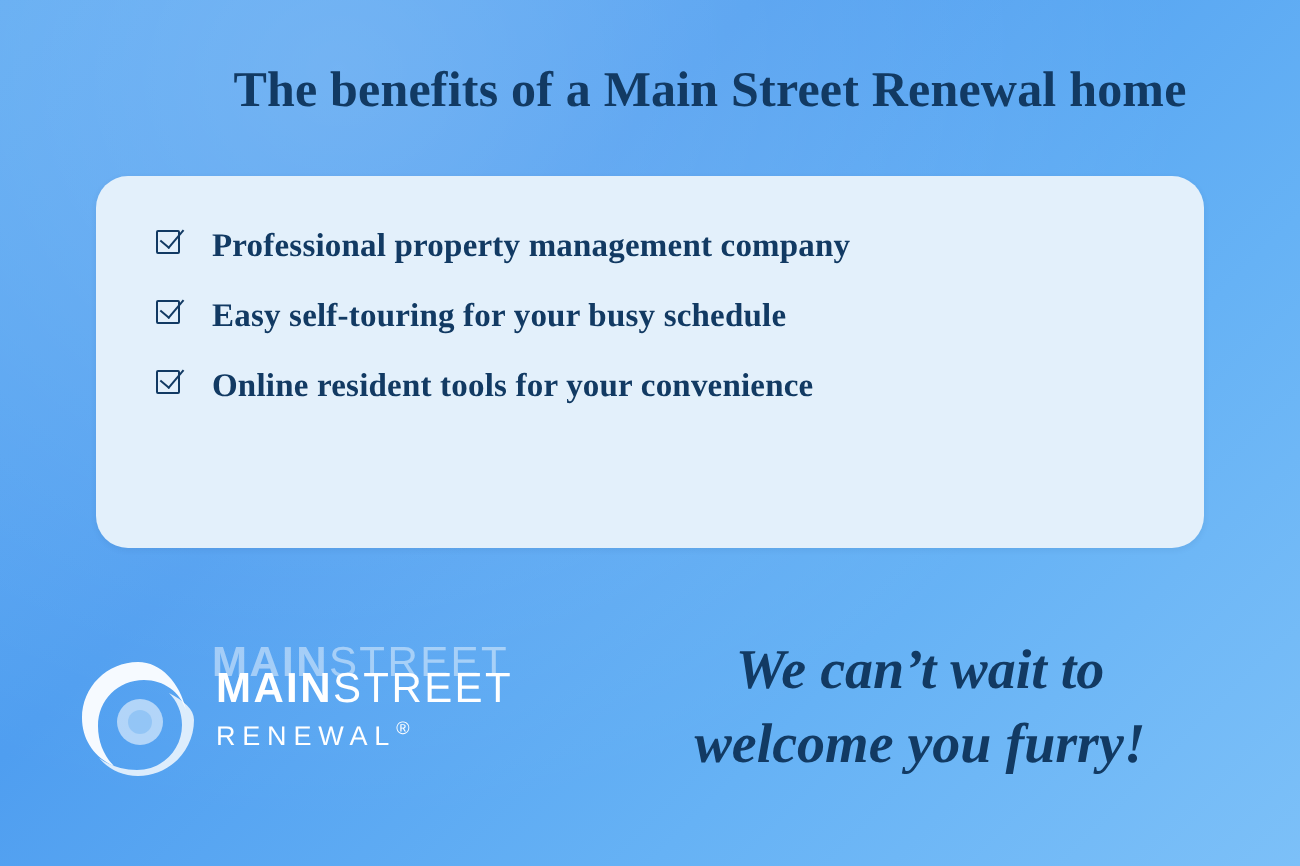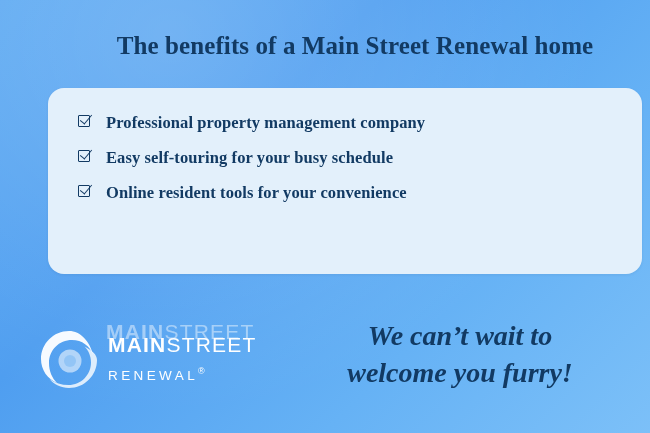--- a/index.html
+++ b/index.html
@@ -44,21 +44,20 @@
   }
   .card {
     position: absolute;
     left: 48px;
     top: 88px;
     width: 554px;
     height: 186px;
     background: #e3f0fb;
     border-radius: 16px;
     box-shadow: 0 1px 3px rgba(20,50,90,0.08);
-    padding-left: 40px;
   }
   .bullet-list {
     position: absolute;
     left: 0;
     top: 0;
     width: 100%;
     height: 100%;
     box-sizing: border-box;
     padding: 26px 26px 20px 30px;
     display: flex;
@@ -150,21 +149,21 @@
   }
   .wm-main {
     font-size: 21px;
     font-weight: bold;
     letter-spacing: 1.2px;
     line-height: 1.05;
     white-space: nowrap;
   }
   .wm-main .light { font-weight: normal; }
   .wm-sub {
-    margin-top: 10px;
+    margin-top: 3px;
     font-size: 13.5px;
     font-weight: normal;
     letter-spacing: 3.4px;
     white-space: nowrap;
   }
   .wm-ghost {
     position: absolute;
     left: -2px;
     top: -14px;
     font-size: 21px;

